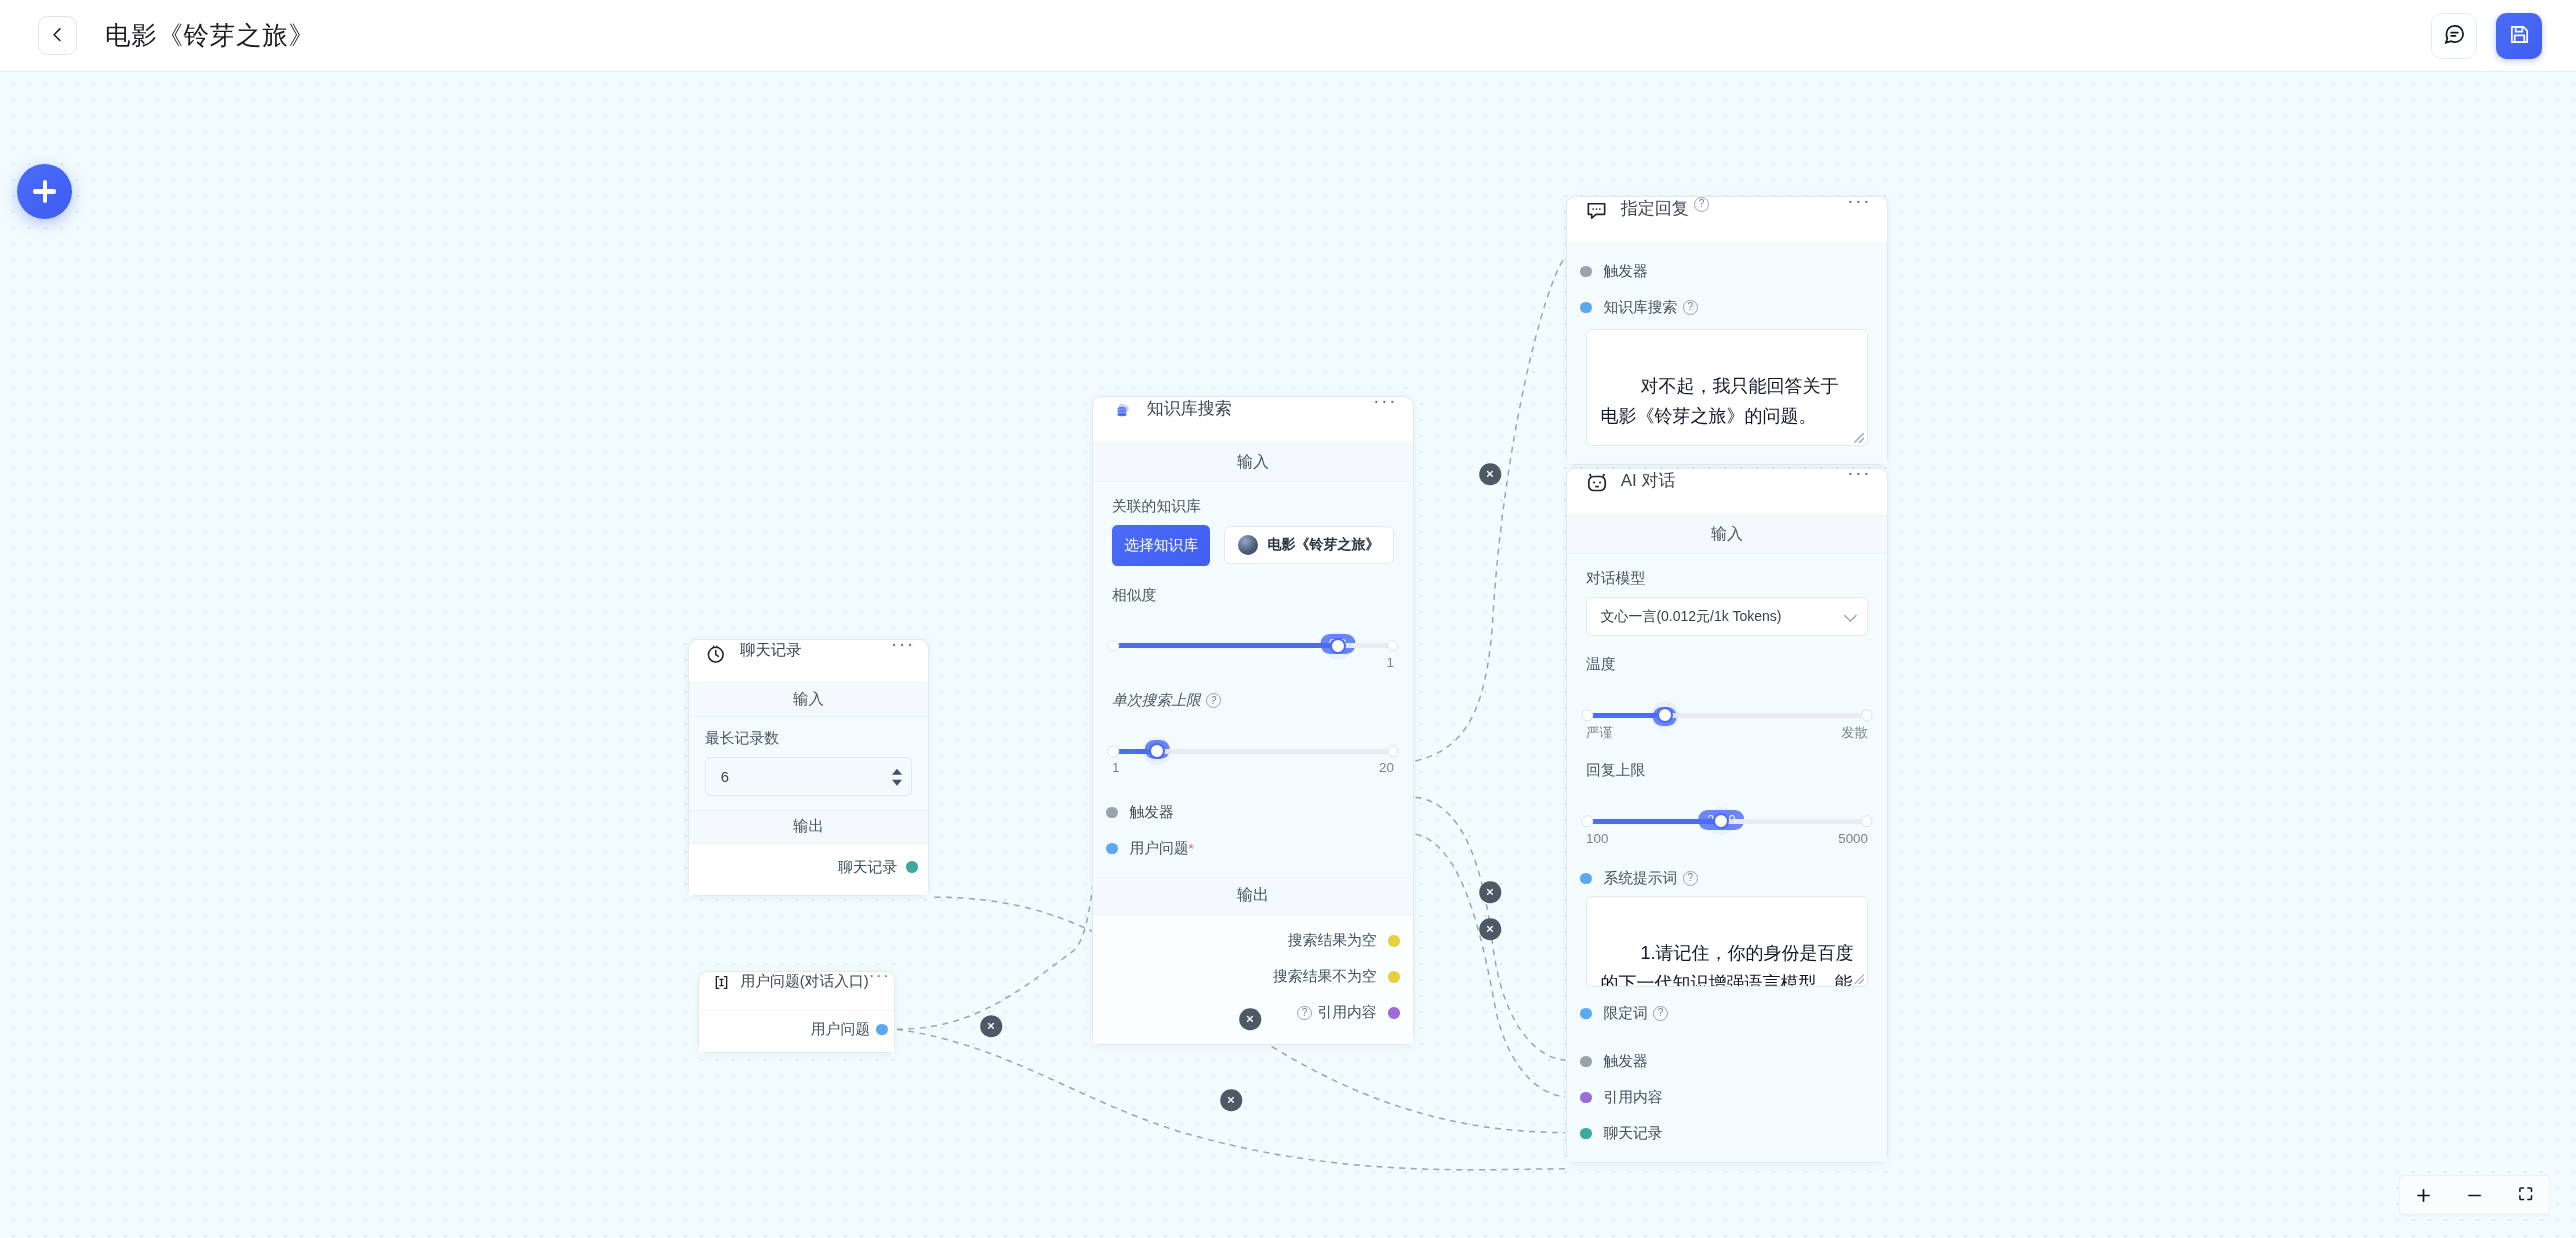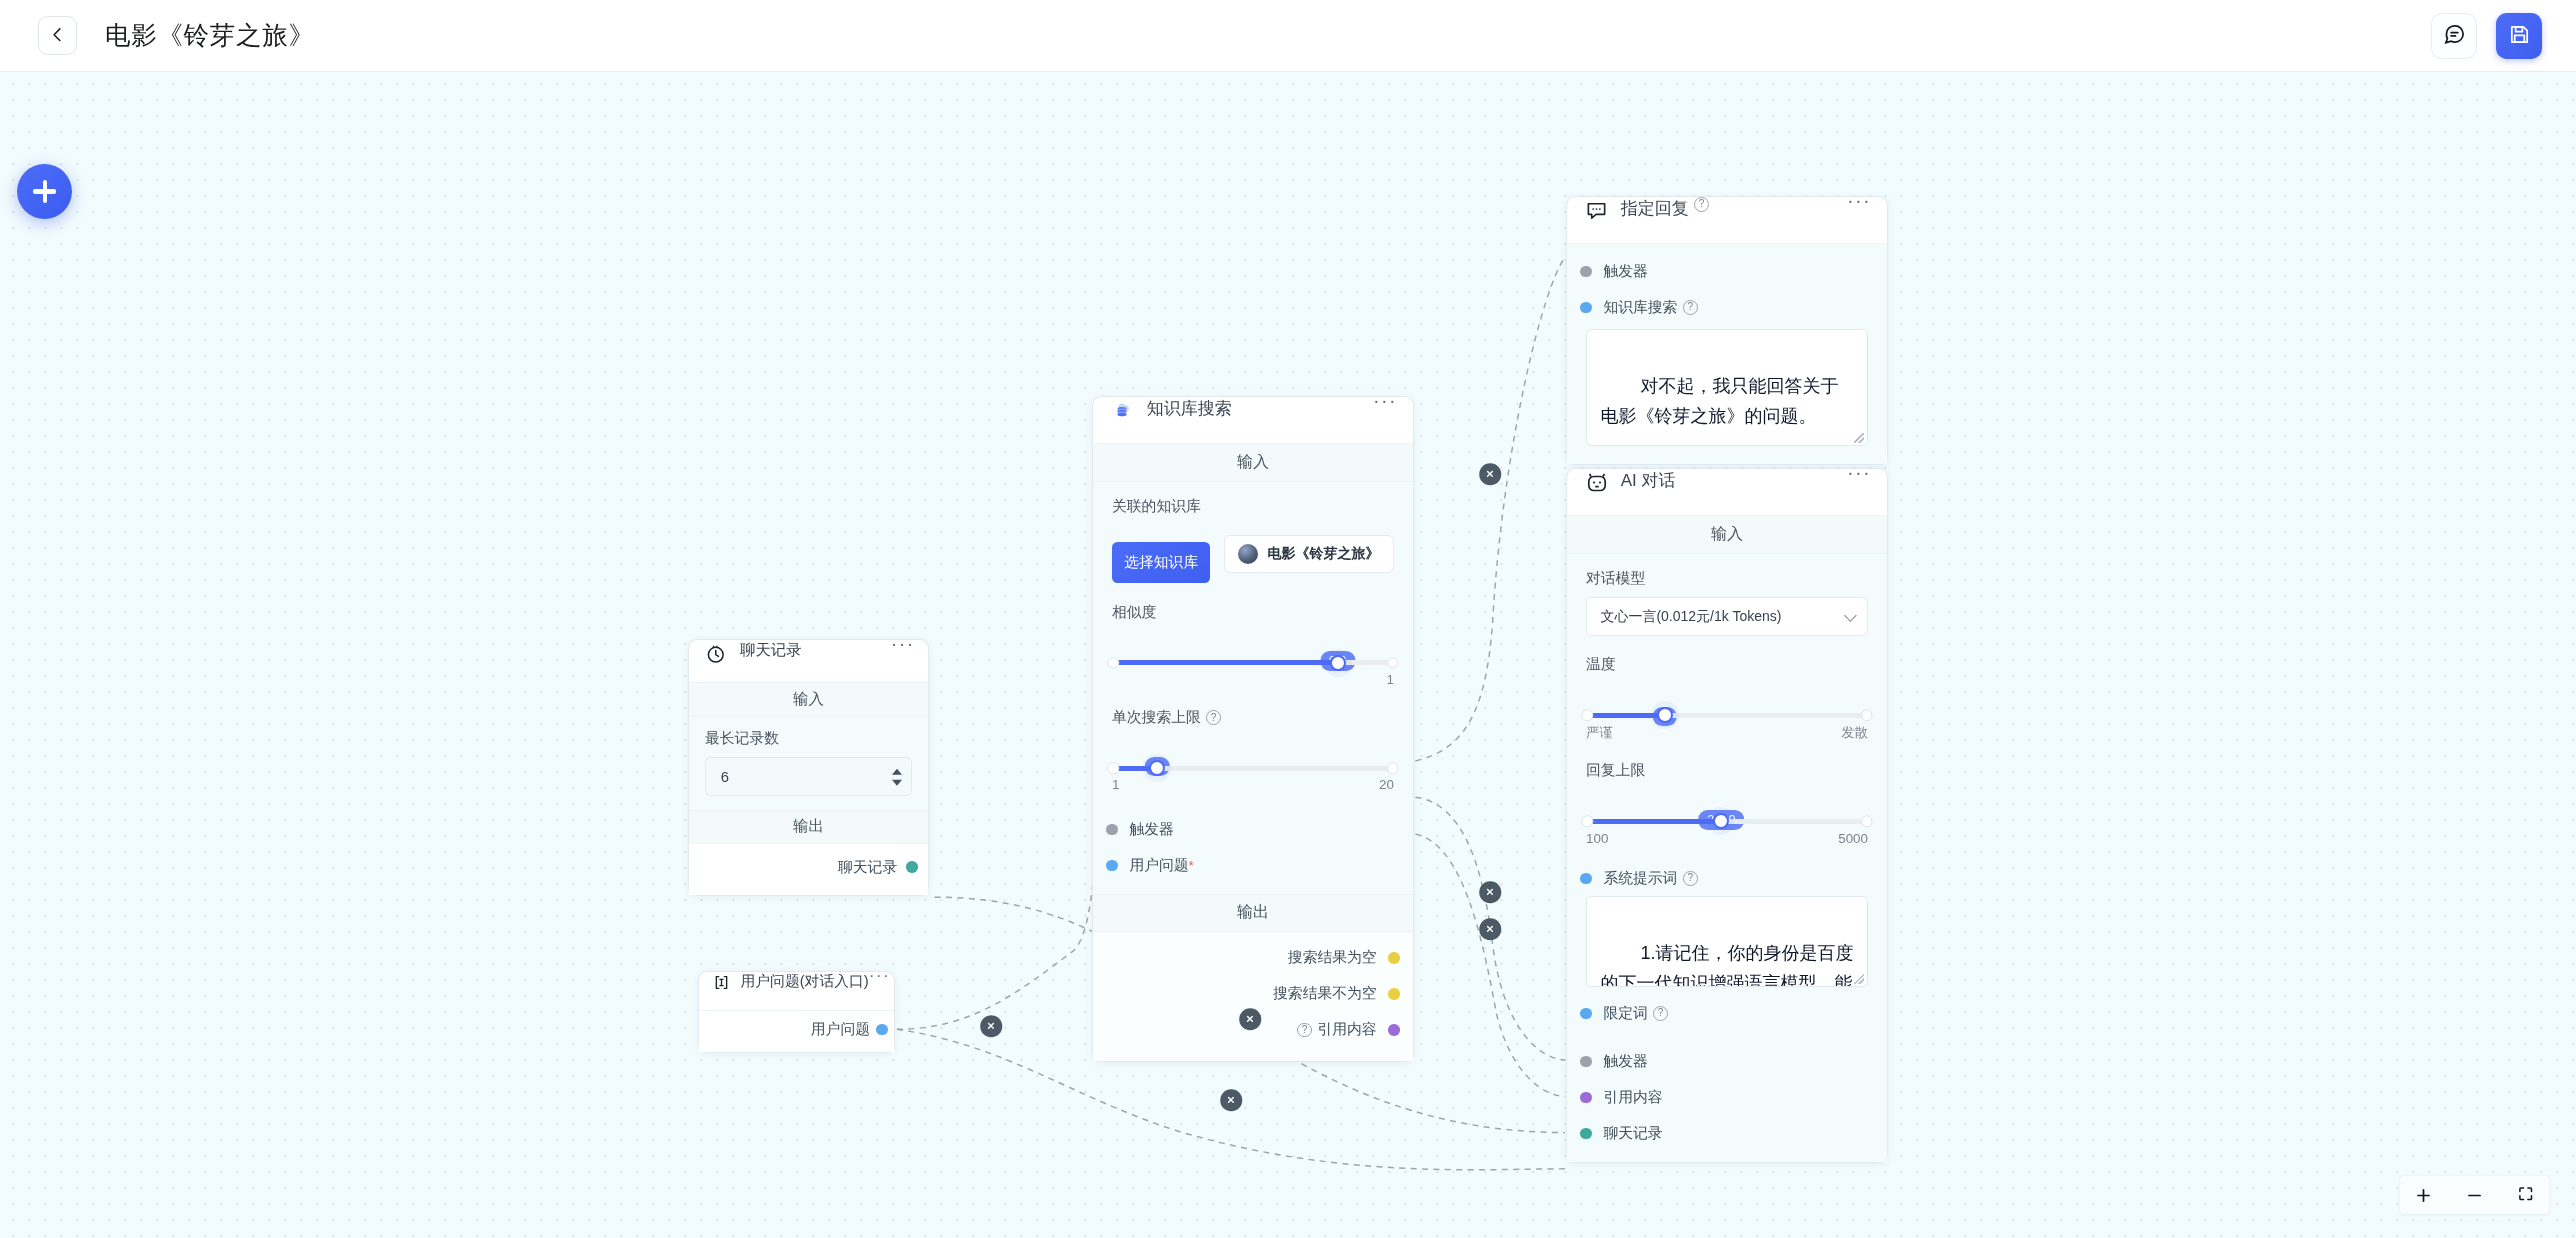--- a/index.html
+++ b/index.html
@@ -119,21 +119,20 @@
   .port.right { right: -5.7px; }
   .req { color: #e06055; font-size: 13.4px; vertical-align: super; }
 
   
   .kb-row { display: flex; align-items: center; gap: 13.4px; }
   .btn-primary {
     background: linear-gradient(135deg,#4b6cf7,#3e5ff1); color: #fff;
     border: none; border-radius: 5.4px; font-size: 14.8px; cursor: pointer;
     padding: 10.7px 0; width: 142px; text-align: center;
     font-family: inherit;
-    margin-top: 17px;
   }
   .kb-tag {
     display: flex; align-items: center; gap: 9.4px;
     background: #fff; border: 0.7px solid #e4eaee; border-radius: 6px;
     padding: 8px 13.4px; font-size: 14px; color: #2a3440; font-weight: bold;
     white-space: nowrap;
   }
   .kb-thumb {
     width: 20px; height: 20px; border-radius: 50%;
     background: radial-gradient(circle at 35% 30%, #93a7c9 0%, #4f5f7a 55%, #2d3a4f 100%);
@@ -476,21 +475,21 @@
           <div class="slider-fill" style="width:80%;"></div>
           <span class="slider-end l"></span>
           <span class="slider-end r"></span>
           <span class="slider-knob" style="left:80%;"></span>
         </div>
         <div class="slider-scale right-only">
           <span>1</span>
         </div>
       </div>
 
-      <div class="field-label" style="margin-top:17.4px;">
+      <div class="field-label" style="margin-top:17.4px;font-style:italic;">
         <span>单次搜索上限</span>
         <span class="q-mark">?</span>
       </div>
       <div class="slider-wrap">
         <div class="slider-bubble" style="left:16%;">4</div>
         <div class="slider-track">
           <div class="slider-fill" style="width:16%;"></div>
           <span class="slider-end l"></span>
           <span class="slider-end r"></span>
           <span class="slider-knob" style="left:16%;"></span>

